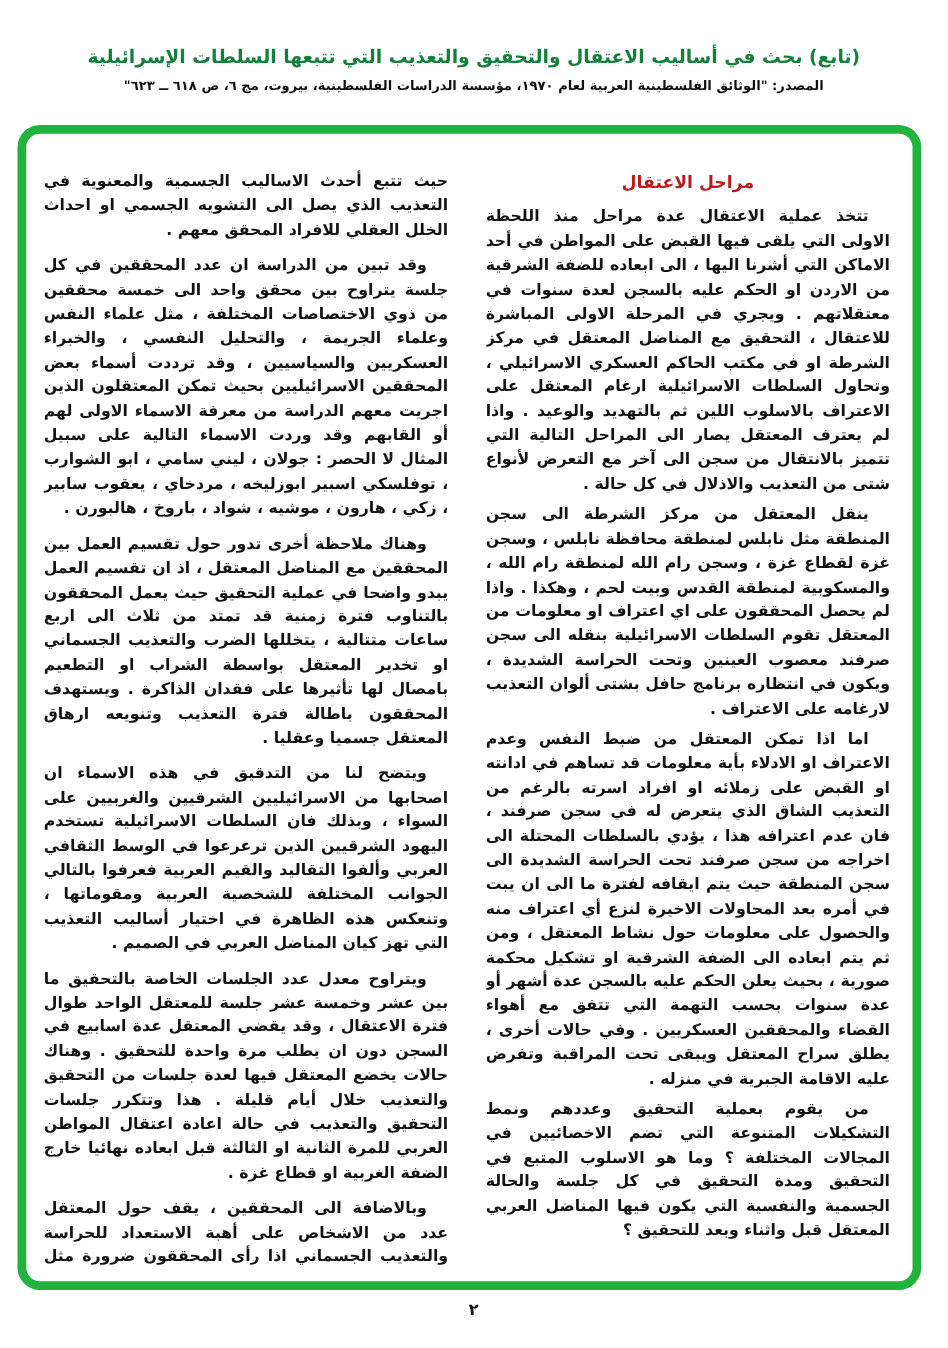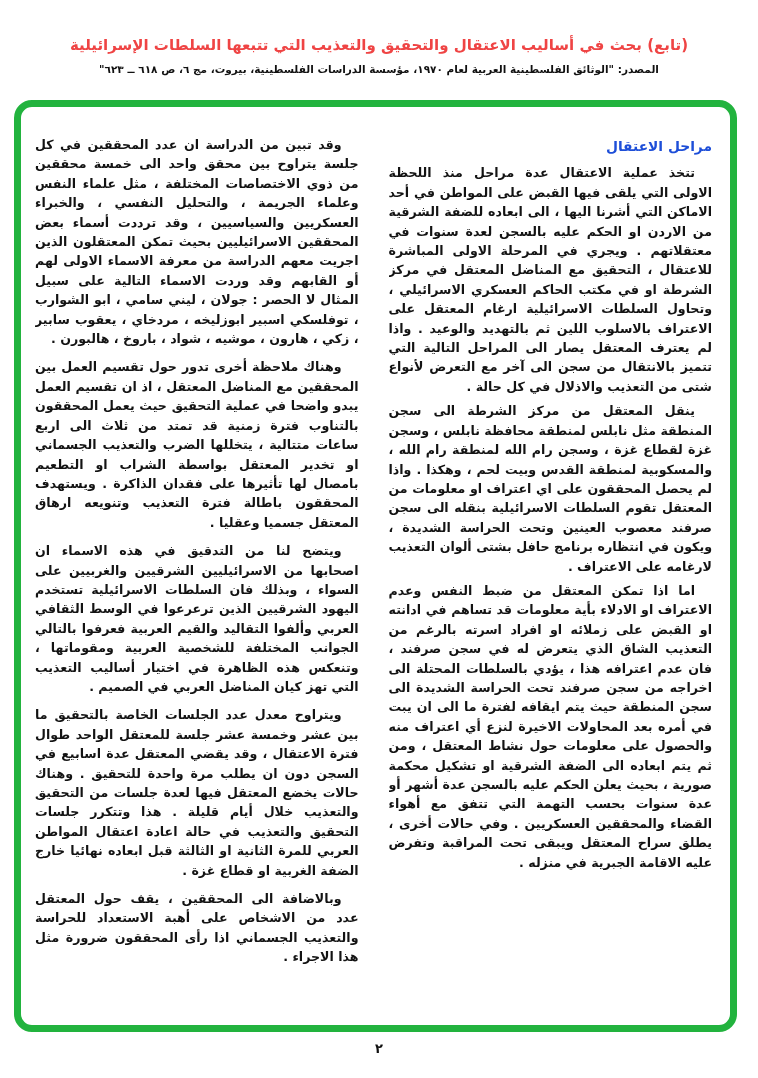--- a/index.html
+++ b/index.html
@@ -14,21 +14,21 @@
     height: 1078px;
     background: #ffffff;
     overflow: hidden;
     direction: rtl;
   }
   .page-title {
     padding-top: 36px;
     text-align: center;
     font-size: 15px;
     font-weight: bold;
-    color: #ef4444;
+    color: #15803d;
   }
   .source-line {
     margin-top: 9px;
     text-align: center;
     font-size: 10.5px;
     font-weight: bold;
     color: #111;
   }
   .content-frame {
     position: absolute;
@@ -59,23 +59,24 @@
   }
   .col p {
     margin: 0 0 5px 0;
     text-indent: 17px;
   }
   .col p.no-indent {
     text-indent: 0;
   }
   .col h2 {
     margin: 2px 0 7px 0;
+    text-align: center;
     font-size: 13.8px;
     font-weight: bold;
-    color: #1d4ed8;
+    color: #b91c1c;
   }
   .col-left p { margin-bottom: 9px; }
   .page-number {
     position: absolute;
     bottom: 22px;
     left: 0;
     width: 100%;
     text-align: center;
     font-size: 13px;
     font-weight: bold;
@@ -92,24 +93,26 @@
   <div class="source-line">المصدر: "الوثائق الفلسطينية العربية لعام ١٩٧٠، مؤسسة الدراسات الفلسطينية، بيروت، مج ٦، ص ٦١٨ ــ ٦٢٣"</div>
 
   <div class="content-frame" style="border-color: rgb(34, 179, 62);">
     <div class="columns">
 
       <div class="col col-right">
         <h2>مراحل الاعتقال</h2>
         <p>تتخذ عملية الاعتقال عدة مراحل منذ اللحظة الاولى التي يلقى فيها القبض على المواطن في أحد الاماكن التي أشرنا اليها ، الى ابعاده للضفة الشرقية من الاردن او الحكم عليه بالسجن لعدة سنوات في معتقلاتهم . ويجري في المرحلة الاولى المباشرة للاعتقال ، التحقيق مع المناضل المعتقل في مركز الشرطة او في مكتب الحاكم العسكري الاسرائيلي ، وتحاول السلطات الاسرائيلية ارغام المعتقل على الاعتراف بالاسلوب اللين ثم بالتهديد والوعيد . واذا لم يعترف المعتقل يصار الى المراحل التالية التي تتميز بالانتقال من سجن الى آخر مع التعرض لأنواع شتى من التعذيب والاذلال في كل حالة .</p>
         <p>ينقل المعتقل من مركز الشرطة الى سجن المنطقة مثل نابلس لمنطقة محافظة نابلس ، وسجن غزة لقطاع غزة ، وسجن رام الله لمنطقة رام الله ، والمسكوبية لمنطقة القدس وبيت لحم ، وهكذا . واذا لم يحصل المحققون على اي اعتراف او معلومات من المعتقل تقوم السلطات الاسرائيلية بنقله الى سجن صرفند معصوب العينين وتحت الحراسة الشديدة ، ويكون في انتظاره برنامج حافل بشتى ألوان التعذيب لارغامه على الاعتراف .</p>
         <p>اما اذا تمكن المعتقل من ضبط النفس وعدم الاعتراف او الادلاء بأية معلومات قد تساهم في ادانته او القبض على زملائه او افراد اسرته بالرغم من التعذيب الشاق الذي يتعرض له في سجن صرفند ، فان عدم اعترافه هذا ، يؤدي بالسلطات المحتلة الى اخراجه من سجن صرفند تحت الحراسة الشديدة الى سجن المنطقة حيث يتم ايقافه لفترة ما الى ان يبت في أمره بعد المحاولات الاخيرة لنزع أي اعتراف منه والحصول على معلومات حول نشاط المعتقل ، ومن ثم يتم ابعاده الى الضفة الشرقية او تشكيل محكمة صورية ، بحيث يعلن الحكم عليه بالسجن عدة أشهر أو عدة سنوات بحسب التهمة التي تتفق مع أهواء القضاء والمحققين العسكريين . وفي حالات أخرى ، يطلق سراح المعتقل ويبقى تحت المراقبة وتفرض عليه الاقامة الجبرية في منزله .</p>
+        <p>من يقوم بعملية التحقيق وعددهم ونمط التشكيلات المتنوعة التي تضم الاخصائيين في المجالات المختلفة ؟ وما هو الاسلوب المتبع في التحقيق ومدة التحقيق في كل جلسة والحالة الجسمية والنفسية التي يكون فيها المناضل العربي المعتقل قبل واثناء وبعد للتحقيق ؟</p>
 
       </div>
 
       <div class="col col-left">
+        <p class="no-indent">حيث تتبع أحدث الاساليب الجسمية والمعنوية في التعذيب الذي يصل الى التشويه الجسمي او احداث الخلل العقلي للافراد المحقق معهم .</p>
         <p>وقد تبين من الدراسة ان عدد المحققين في كل جلسة يتراوح بين محقق واحد الى خمسة محققين من ذوي الاختصاصات المختلفة ، مثل علماء النفس وعلماء الجريمة ، والتحليل النفسي ، والخبراء العسكريين والسياسيين ، وقد ترددت أسماء بعض المحققين الاسرائيليين بحيث تمكن المعتقلون الذين اجريت معهم الدراسة من معرفة الاسماء الاولى لهم أو القابهم وقد وردت الاسماء التالية على سبيل المثال لا الحصر : جولان ، ليني سامي ، ابو الشوارب ، توفلسكي اسبير ابوزليخه ، مردخاي ، يعقوب سابير ، زكي ، هارون ، موشيه ، شواد ، باروخ ، هالبورن .</p>
         <p>وهناك ملاحظة أخرى تدور حول تقسيم العمل بين المحققين مع المناضل المعتقل ، اذ ان تقسيم العمل يبدو واضحا في عملية التحقيق حيث يعمل المحققون بالتناوب فترة زمنية قد تمتد من ثلاث الى اربع ساعات متتالية ، يتخللها الضرب والتعذيب الجسماني او تخدير المعتقل بواسطة الشراب او التطعيم بامصال لها تأثيرها على فقدان الذاكرة . ويستهدف المحققون باطالة فترة التعذيب وتنويعه ارهاق المعتقل جسميا وعقليا .</p>
         <p>ويتضح لنا من التدقيق في هذه الاسماء ان اصحابها من الاسرائيليين الشرقيين والغربيين على السواء ، وبذلك فان السلطات الاسرائيلية تستخدم اليهود الشرقيين الذين ترعرعوا في الوسط الثقافي العربي وألفوا التقاليد والقيم العربية فعرفوا بالتالي الجوانب المختلفة للشخصية العربية ومقوماتها ، وتنعكس هذه الظاهرة في اختيار أساليب التعذيب التي تهز كيان المناضل العربي في الصميم .</p>
         <p>ويتراوح معدل عدد الجلسات الخاصة بالتحقيق ما بين عشر وخمسة عشر جلسة للمعتقل الواحد طوال فترة الاعتقال ، وقد يقضي المعتقل عدة اسابيع في السجن دون ان يطلب مرة واحدة للتحقيق . وهناك حالات يخضع المعتقل فيها لعدة جلسات من التحقيق والتعذيب خلال أيام قليلة . هذا وتتكرر جلسات التحقيق والتعذيب في حالة اعادة اعتقال المواطن العربي للمرة الثانية او الثالثة قبل ابعاده نهائيا خارج الضفة الغربية او قطاع غزة .</p>
         <p>وبالاضافة الى المحققين ، يقف حول المعتقل عدد من الاشخاص على أهبة الاستعداد للحراسة والتعذيب الجسماني اذا رأى المحققون ضرورة مثل هذا الاجراء .</p>
 
       </div>
 
     </div>
   </div>

